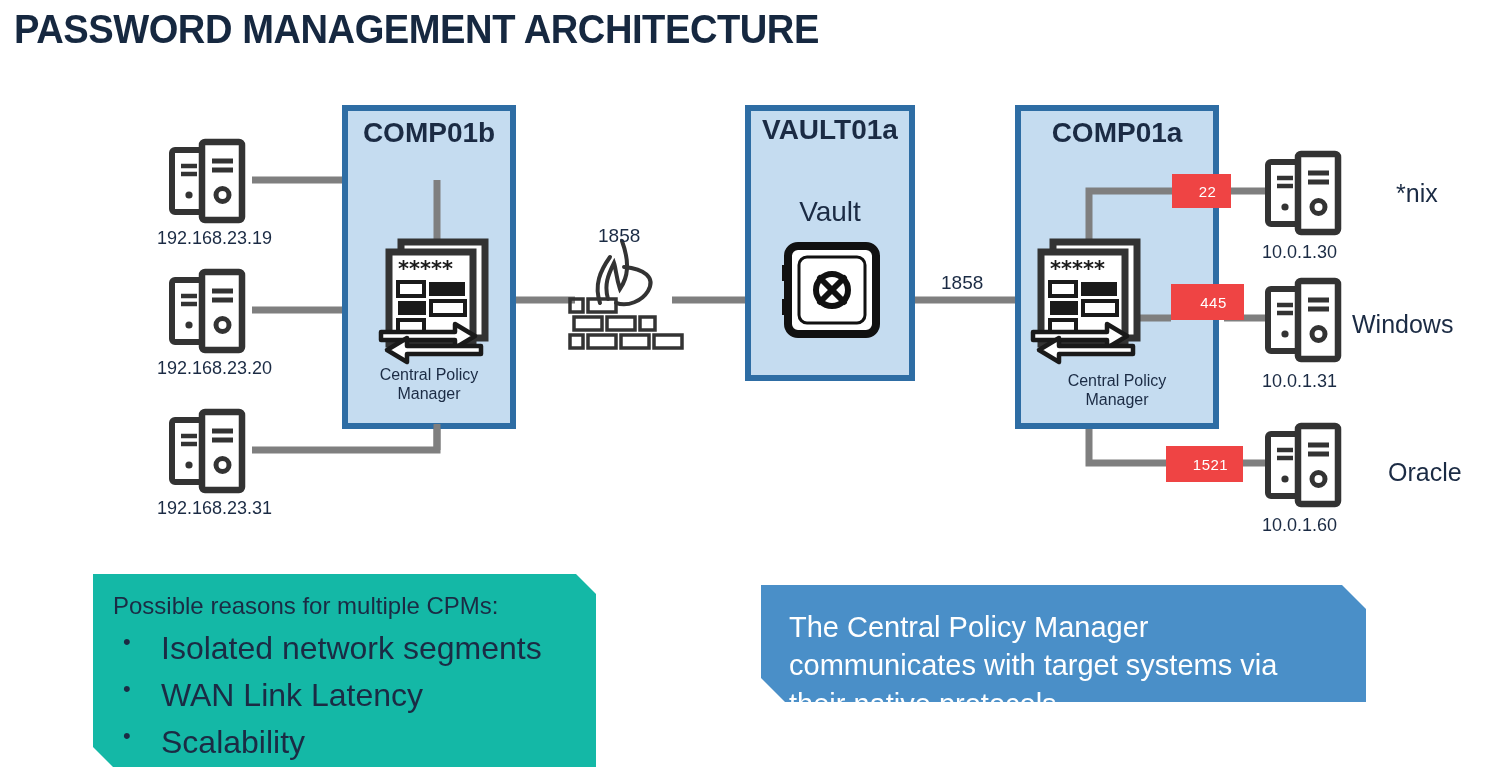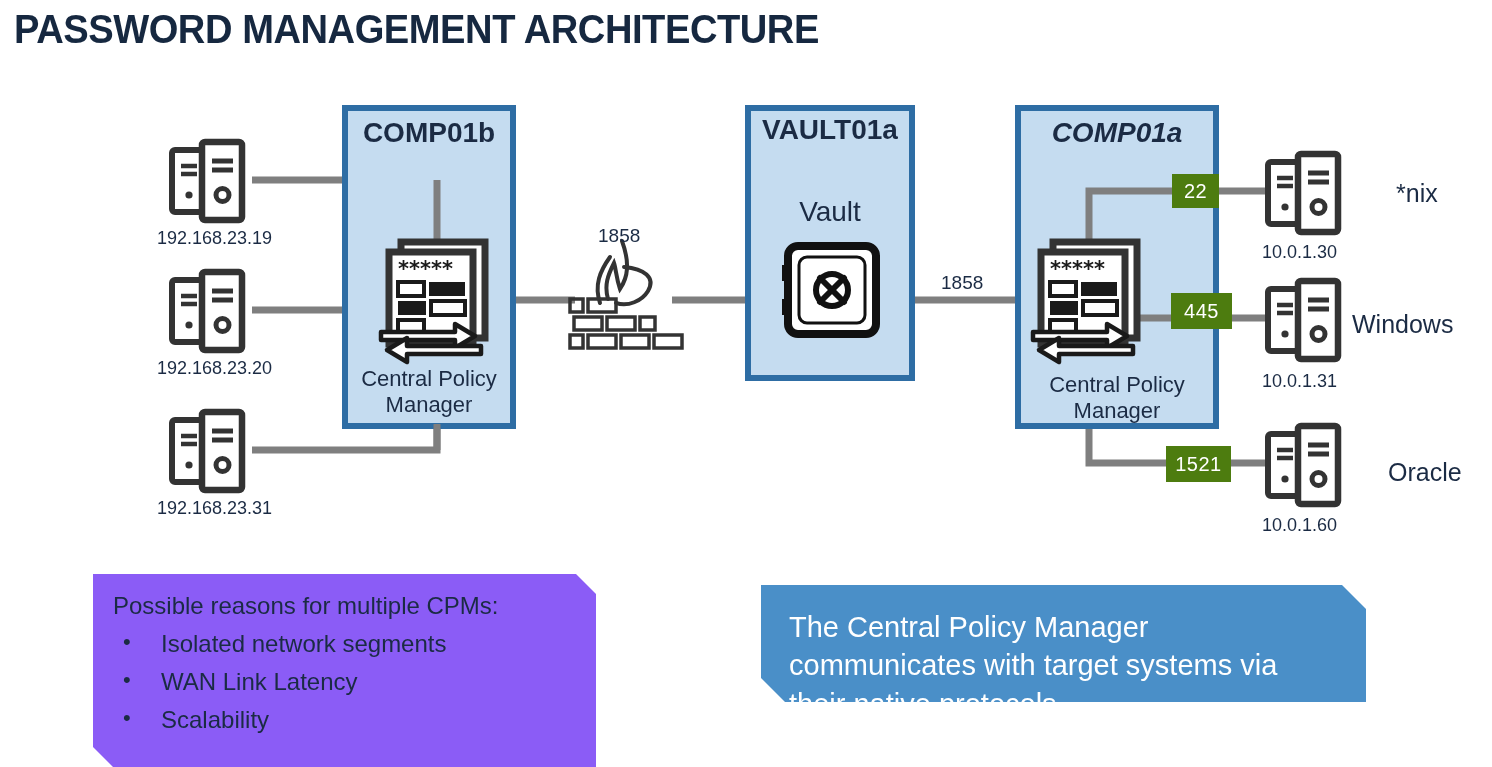--- a/index.html
+++ b/index.html
@@ -50,67 +50,68 @@
   .box-title {
     font-size: 28px;
     font-weight: bold;
     text-align: center;
   }
   .vault-word {
     font-size: 28px;
     text-align: center;
   }
   .cpm-caption {
-    font-size: 22px;
+    font-size: 16px;
     text-align: center;
     line-height: 1.18;
   }
   .target-label {
     font-size: 23px;
     line-height: 1.18;
     text-align: left;
   }
   .port-free {
     font-size: 19px;
   }
   .port-badge {
     position: absolute;
-    background: #4d7c0f;
+    background: #ef4444;
     color: #ffffff;
-    font-size: 20px;
+    font-size: 15px;
     display: flex;
     align-items: center;
     justify-content: center;
     letter-spacing: 0.5px;
+    padding-left: 12px;
   }
   .callout {
     position: absolute;
     box-sizing: border-box;
   }
   .callout-light {
-    background: #8b5cf6;
+    background: #14b8a6;
     clip-path: polygon(0 0, calc(100% - 20px) 0, 100% 20px, 100% 100%, 20px 100%, 0 calc(100% - 20px));
     color: #1b2b44;
   }
   .callout-blue {
     background: #4a8fc8;
     clip-path: polygon(0 0, calc(100% - 24px) 0, 100% 24px, 100% 100%, 24px 100%, 0 calc(100% - 24px));
     color: #ffffff;
   }
   .callout-heading {
     font-size: 24px;
     margin: 0 0 2px 0;
   }
   .callout-list {
     list-style: none;
     margin: 0;
     padding: 0;
   }
   .callout-list li {
-    font-size: 24px;
+    font-size: 32px;
     margin: 10px 0 0 0;
     padding-left: 48px;
     position: relative;
   }
   .callout-list li::before {
     content: "\2022";
     position: absolute;
     left: 10px;
     top: -1px;
     font-size: 22px;
@@ -281,28 +282,28 @@
     <div>Manager</div>
   </div>
 
   <div class="lbl port-free" style="left:598px; top:225px;">1858</div>
 
   <div class="lbl box-title" style="left:748px; top:114px; width:164px;">VAULT01a</div>
   <div class="lbl vault-word" style="left:748px; top:196px; width:164px;">Vault</div>
 
   <div class="lbl port-free" style="left:941px; top:272px;">1858</div>
 
-  <div class="lbl box-title" style="left:1018px; top:117px; width:198px;font-style:italic;">COMP01a</div>
+  <div class="lbl box-title" style="left:1018px; top:117px; width:198px;">COMP01a</div>
   <div class="lbl cpm-caption" style="left:1018px; top:372px; width:198px;">
     <div>Central Policy</div>
     <div>Manager</div>
   </div>
 
   <div class="port-badge" style="left:1172px; top:174px; width:47px; height:34px;">22</div>
-  <div class="port-badge" style="left:1171px; top:293px; width:61px; height:36px;">445</div>
+  <div class="port-badge" style="left:1171px; top:284px; width:61px; height:36px;">445</div>
   <div class="port-badge" style="left:1166px; top:446px; width:65px; height:36px;">1521</div>
 
   <div class="lbl ip-label" style="left:1262px; top:242px;">10.0.1.30</div>
   <div class="lbl ip-label" style="left:1262px; top:371px;">10.0.1.31</div>
   <div class="lbl ip-label" style="left:1262px; top:515px;">10.0.1.60</div>
 
   <div class="lbl os-label" style="left:1396px; top:179px;">*nix</div>
   <div class="lbl os-label" style="left:1352px; top:310px;">Windows</div>
   <div class="lbl os-label" style="left:1388px; top:458px;">Oracle</div>
 

